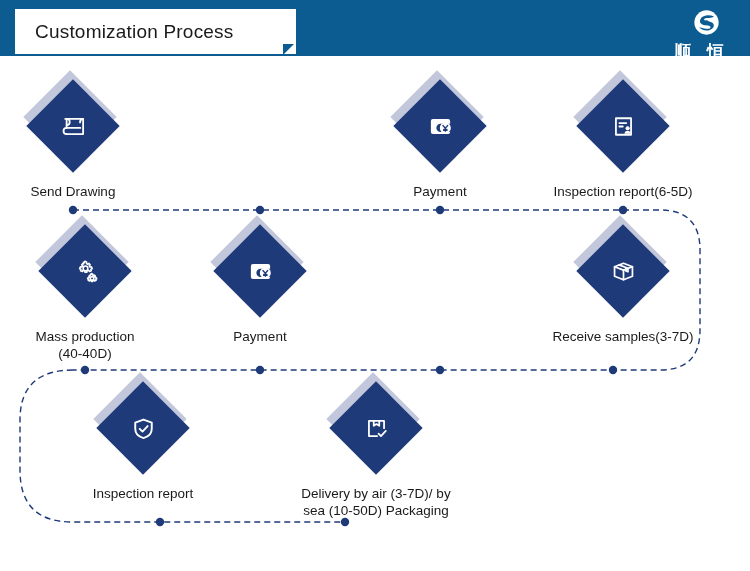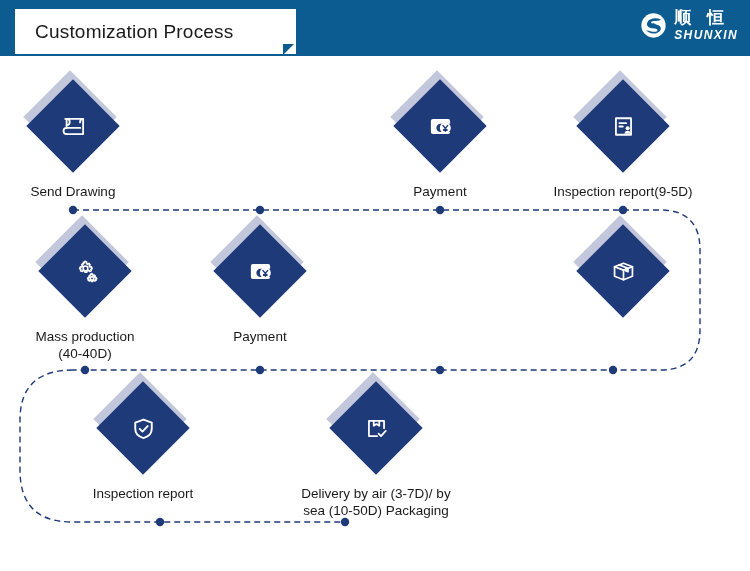--- a/index.html
+++ b/index.html
@@ -32,21 +32,21 @@
   .title-notch{
     position:absolute;left:283px;top:44px;
     width:0;height:0;
     border-top:11px solid #0c5c92;
     border-right:11px solid transparent;
   }
 
   
   .logo{
     position:absolute;right:12px;top:9px;
-    display:flex;align-items:center;gap:7px;
+    display:flex;align-items:center;gap:7px;flex-direction:column;
   }
   .logo-mark{width:27px;height:27px;flex:0 0 auto;}
   .logo-words{display:flex;flex-direction:column;line-height:1;}
   .logo-cn{
     font-size:17px;font-weight:bold;color:#ffffff;
     letter-spacing:5px;white-space:nowrap;
     font-family:"DejaVu Sans","Liberation Sans",sans-serif;
   }
   .logo-en{
     font-size:12px;font-weight:bold;color:#ffffff;
@@ -168,21 +168,21 @@
       <div class="dia"></div>
       <div class="dia-ico">
         <svg viewBox="0 0 48 48" fill="none" stroke="#fff" stroke-width="2.6" stroke-linecap="round" stroke-linejoin="round">
           <path d="M13 12h22v24H13z"></path>
           <path d="M18 19h10M18 24h5"></path>
           <circle cx="30" cy="26.5" r="3" fill="#fff" stroke="none"></circle>
           <path d="M25.5 34.5c0-2.6 2-4.2 4.5-4.2s4.5 1.6 4.5 4.2z" fill="#fff" stroke="none"></path>
         </svg>
       </div>
     </div>
-    <div class="node-label">Inspection report(9-5D)</div>
+    <div class="node-label">Inspection report(6-5D)</div>
   </div>
 
   <div class="node" style="left:10px;top:233px;">
     <div class="dia-wrap">
       <div class="dia-shadow"></div>
       <div class="dia"></div>
       <div class="dia-ico">
         <svg viewBox="0 0 48 48" fill="none" stroke="#fff" stroke-width="2.3" stroke-linejoin="round">
           <path d="M20 10.5l2.1.6.9-1.9 2.6 1.1-.2 2.1 1.8 1.1 1.6-1.4 2 2-1.4 1.6 1.1 1.8 2.1-.2 1.1 2.6-1.9.9.6 2.1-2.6 1.1-1.3-1.7-2 .6-.5 2.1h-2.8l-.5-2.1-2-.6-1.3 1.7-2.6-1.1.6-2.1-1.9-.9 1.1-2.6 2.1.2 1.1-1.8-1.4-1.6 2-2 1.6 1.4"></path>
           <circle cx="24" cy="19.5" r="3.4"></circle>
@@ -217,20 +217,21 @@
       <div class="dia"></div>
       <div class="dia-ico">
         <svg viewBox="0 0 48 48" fill="none" stroke="#fff" stroke-width="2.5" stroke-linecap="round" stroke-linejoin="round">
           <path d="M24 12l13 5v14l-13 5-13-5V17z"></path>
           <path d="M11 17l13 5 13-5"></path>
           <path d="M24 22v14"></path>
           <path d="M17.5 14.3l13 5v5l-3-1.2v-3.3"></path>
         </svg>
       </div>
     </div>
+    <div class="node-label">Receive samples(3-7D)</div>
   </div>
 
   <div class="node" style="left:68px;top:390px;">
     <div class="dia-wrap">
       <div class="dia-shadow"></div>
       <div class="dia"></div>
       <div class="dia-ico">
         <svg viewBox="0 0 48 48" fill="none" stroke="#fff" stroke-width="2.8" stroke-linecap="round" stroke-linejoin="round">
           <path d="M24 11l12 4.5v9c0 7-5.2 11.8-12 13.5-6.8-1.7-12-6.5-12-13.5v-9z"></path>
           <path d="M18.5 24.5l4 4 7.5-8"></path>

